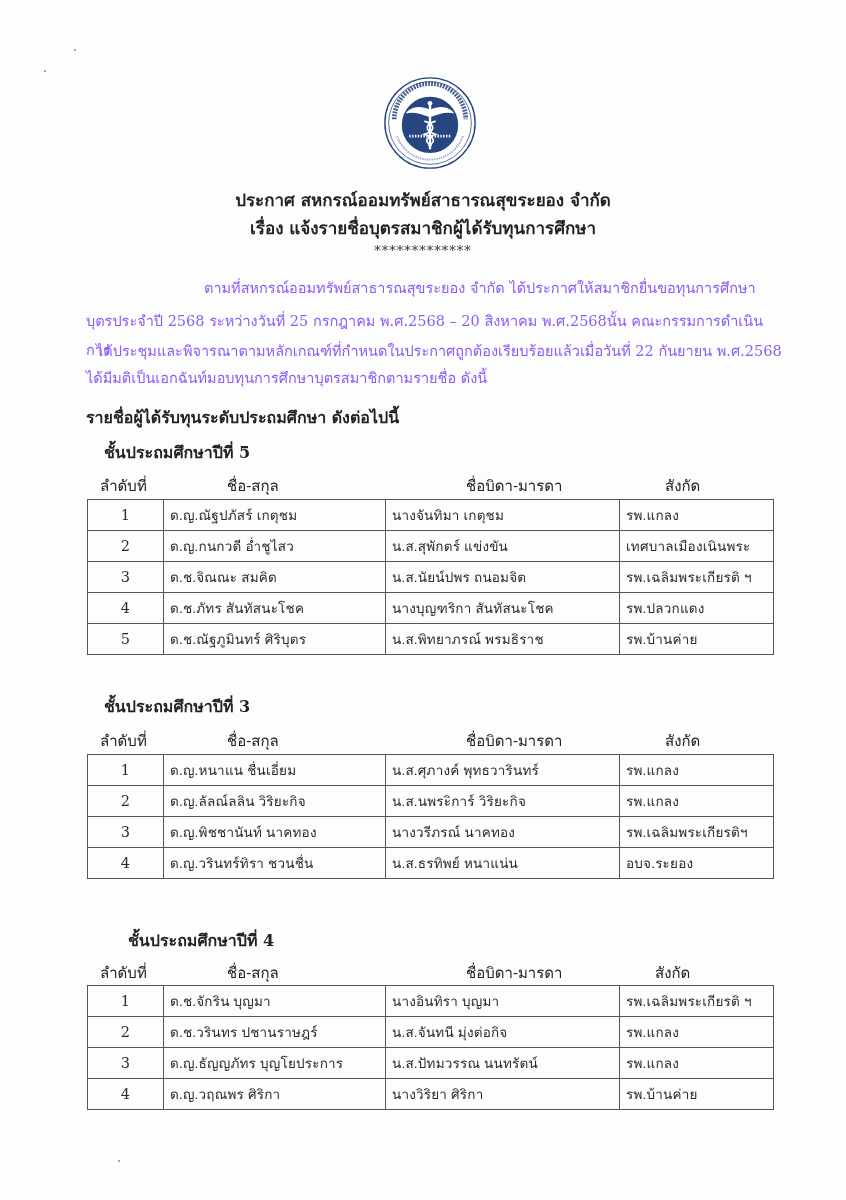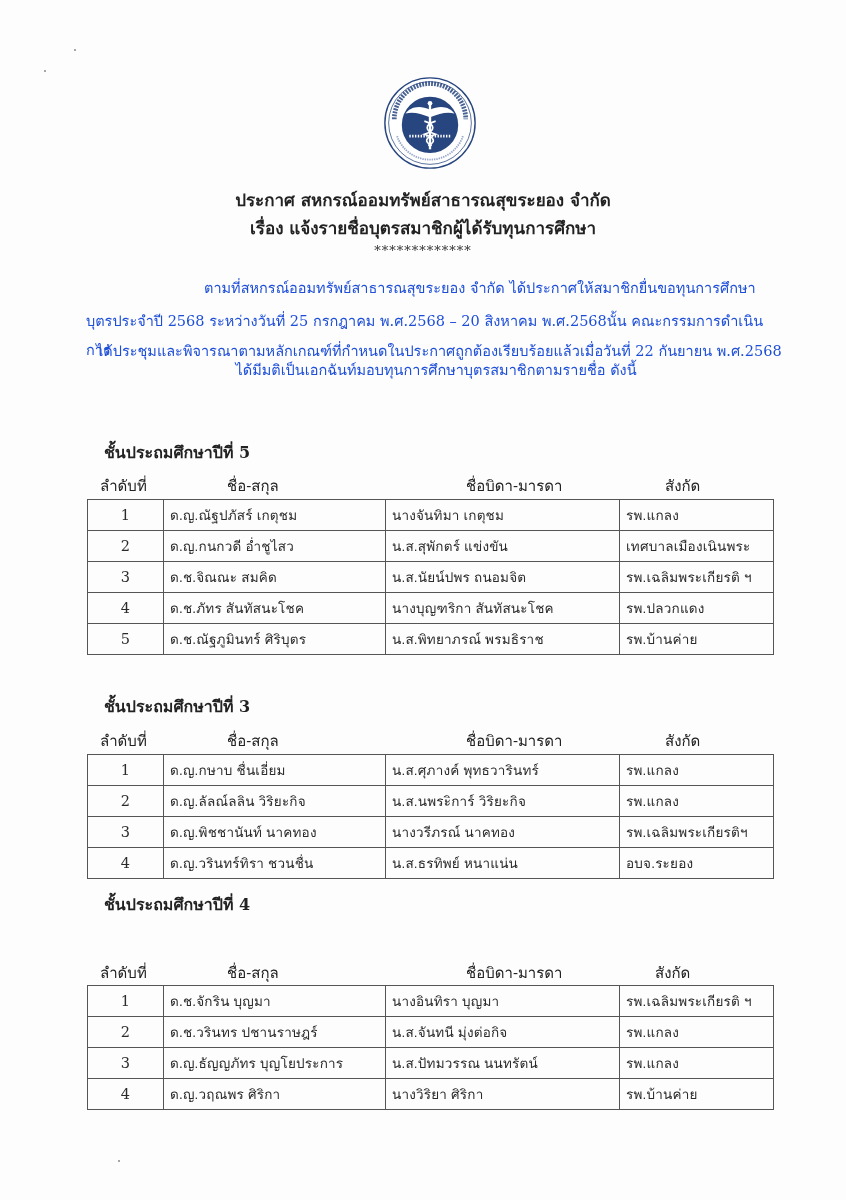--- a/index.html
+++ b/index.html
@@ -6,21 +6,21 @@
   body {
     width: 846px; height: 1200px; background: #ffffff; position: relative; overflow: hidden;
     font-family: "DejaVu Serif", "Liberation Serif", serif; color: #2b2b2b;
   }
   .page { position: absolute; left: 0; top: 0; width: 846px; height: 1200px; background: #fdfdfd; }
   .logo { position: absolute; left: 383px; top: 76px; width: 94px; height: 94px; }
   .title { position: absolute; left: 0; width: 846px; text-align: center; font-weight: bold; font-size: 17px; color: #222; }
   .t1 { top: 186px; }
   .t2 { top: 214px; }
   .stars { position: absolute; left: 0; width: 846px; text-align: center; top: 243px; font-size: 13px; letter-spacing: 1px; color: #333; }
-  .para { position: absolute; left: 86px; width: 700px; font-size: 14.5px; line-height: 29px; color: #1d4ed8; }
+  .para { position: absolute; left: 86px; width: 700px; font-size: 14.5px; line-height: 29px; color: #8b5cf6; }
   .para .indent { display: inline-block; width: 118px; }
   .heading { position: absolute; font-weight: bold; font-size: 16px; color: #222; }
   .h-main { left: 86px; top: 405px; }
   .h-grade { left: 104px; }
   .thead { position: absolute; left: 87px; width: 685px; height: 24px; font-size: 15px; color: #222; }
   .thead span { position: absolute; top: 0; }
   table.grid { position: absolute; left: 87px; width: 686px; border-collapse: collapse; font-size: 14px; color: #2b2b2b; table-layout: fixed; }
   table.grid td { border: 1.4px solid #555; height: 30px; padding: 0 6px; white-space: nowrap; overflow: hidden; font-family: Liberation Sans, sans-serif; font-size: 13.5px; letter-spacing: 0.2px; }
   table.grid td.c0 { text-align: center; font-family: "DejaVu Serif", "Liberation Serif", serif; font-size: 14.5px; }
   col.w0 { width: 76px; } col.w1 { width: 222px; } col.w2 { width: 234px; } col.w3 { width: 154px; }
@@ -50,22 +50,23 @@
     <circle cx="50" cy="29" r="2.5" fill="#ffffff"></circle>
   </svg>
 
   <div class="title t1">ประกาศ สหกรณ์ออมทรัพย์สาธารณสุขระยอง จำกัด</div>
   <div class="title t2">เรื่อง แจ้งรายชื่อบุตรสมาชิกผู้ได้รับทุนการศึกษา</div>
   <div class="stars">*************</div>
 
   <div class="para" style="top:274px;"><span class="indent"></span><span>ตามที่สหกรณ์ออมทรัพย์สาธารณสุขระยอง จำกัด  ได้ประกาศให้สมาชิกยื่นขอทุนการศึกษา</span></div>
   <div class="para" style="top:307px;">บุตรประจำปี 2568 ระหว่างวันที่ 25 กรกฎาคม พ.ศ.2568 – 20 สิงหาคม พ.ศ.2568นั้น  คณะกรรมการดำเนินการ</div>
   <div class="para" style="top:337px;margin-left:10px;">ได้ประชุมและพิจารณาตามหลักเกณฑ์ที่กำหนดในประกาศถูกต้องเรียบร้อยแล้วเมื่อวันที่ 22 กันยายน พ.ศ.2568</div>
-  <div class="para" style="top:356px;text-align:center;">ได้มีมติเป็นเอกฉันท์มอบทุนการศึกษาบุตรสมาชิกตามรายชื่อ ดังนี้</div>
+  <div class="para" style="top:364px;">ได้มีมติเป็นเอกฉันท์มอบทุนการศึกษาบุตรสมาชิกตามรายชื่อ ดังนี้</div>
 
+  <div class="heading h-main">รายชื่อผู้ได้รับทุนระดับประถมศึกษา ดังต่อไปนี้</div>
 
   <div class="heading h-grade" style="top:440px;">ชั้นประถมศึกษาปีที่ 5</div>
   <div class="thead" style="top:474px;">
     <span style="left:13px;">ลำดับที่</span>
     <span style="left:140px;">ชื่อ-สกุล</span>
     <span style="left:379px;">ชื่อบิดา-มารดา</span>
     <span style="left:578px;">สังกัด</span>
   </div>
   <table class="grid" style="top:499px;">
     <colgroup>
@@ -118,21 +119,21 @@
   <table class="grid" style="top:754px;">
     <colgroup>
         <col class="w0">
         <col class="w1">
         <col class="w2">
         <col class="w3">
       </colgroup>
     <tbody>
       <tr>
           <td class="c0">1</td>
-          <td>ด.ญ.กษาบ  ชื่นเอี่ยม</td>
+          <td>ด.ญ.หนาแน  ชื่นเอี่ยม</td>
           <td>น.ส.ศุภางค์  พุทธวารินทร์</td>
           <td>รพ.แกลง</td>
         </tr>
       <tr>
           <td class="c0">2</td>
           <td>ด.ญ.ลัลณ์ลลิน  วิริยะกิจ</td>
           <td>น.ส.นพระิการ์  วิริยะกิจ</td>
           <td>รพ.แกลง</td>
         </tr>
       <tr>
@@ -143,21 +144,21 @@
         </tr>
       <tr>
           <td class="c0">4</td>
           <td>ด.ญ.วรินทร์ทิรา  ชวนชื่น</td>
           <td>น.ส.ธรทิพย์  หนาแน่น</td>
           <td>อบจ.ระยอง</td>
         </tr>
     </tbody>
   </table>
 
-  <div class="heading h-grade" style="top:892px;">ชั้นประถมศึกษาปีที่ 4</div>
+  <div class="heading h-grade" style="top:928px;margin-left:24px;">ชั้นประถมศึกษาปีที่ 4</div>
   <div class="thead" style="top:961px;">
     <span style="left:13px;">ลำดับที่</span>
     <span style="left:140px;">ชื่อ-สกุล</span>
     <span style="left:379px;">ชื่อบิดา-มารดา</span>
     <span style="left:568px;">สังกัด</span>
   </div>
   <table class="grid" style="top:985px;">
     <colgroup>
         <col class="w0">
         <col class="w1">

